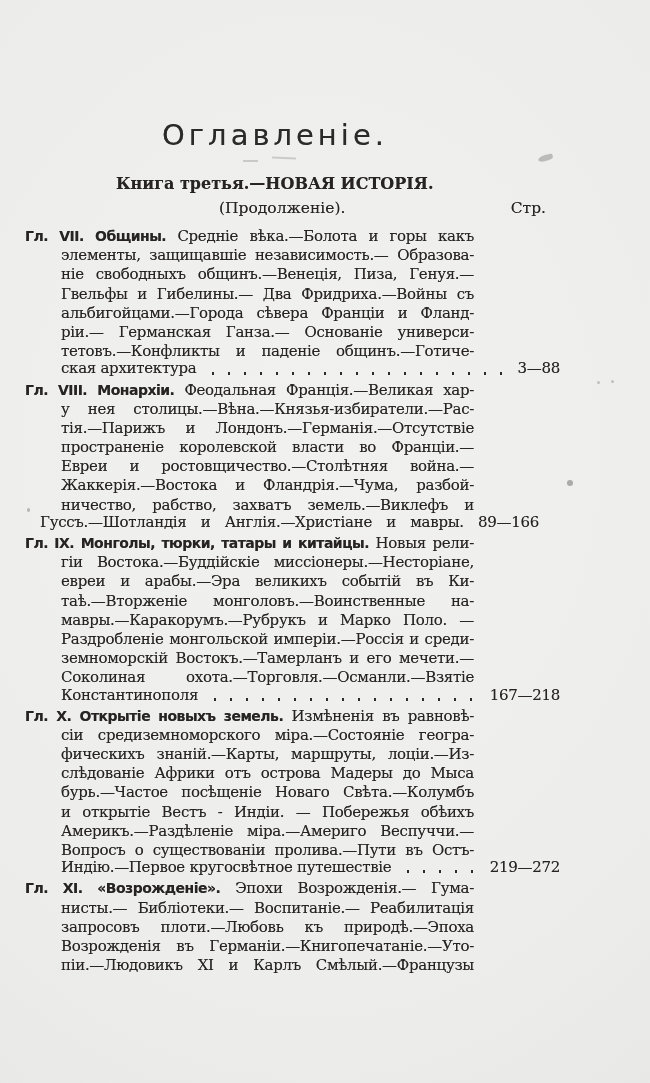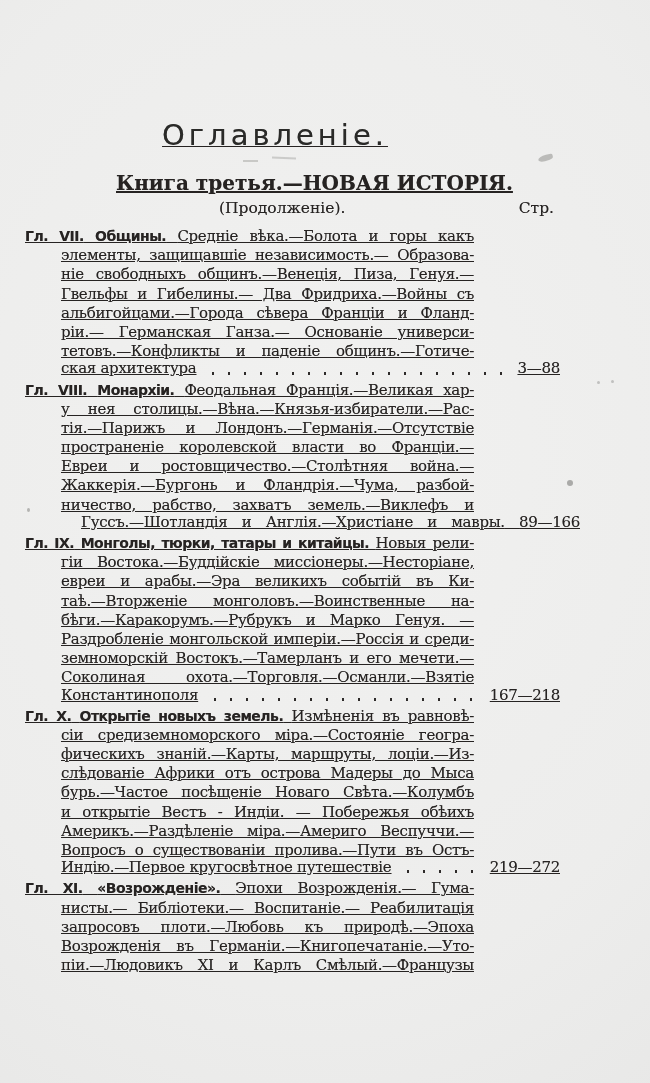--- a/index.html
+++ b/index.html
@@ -9,48 +9,47 @@
     background:#e2e2e2;
   }
   .page {
     position:relative;
     width:650px; height:1083px;
     overflow:hidden;
     background:
       radial-gradient(ellipse 120% 90% at 48% 42%, #f1f1f0 0%, #ededec 55%, #e7e7e6 85%, #e2e2e1 100%);
     color:#262322;
     text-shadow:0 0 .5px rgba(38,35,34,.45);
-    text-decoration:underline;
   }
 
   
   .title-wrap {
     margin:0; padding-top:120px;
     margin-left:25px; width:500px;
     text-align:center;
   }
   .page-title {
     font-family:"DejaVu Sans", sans-serif;
     font-size:29px; font-weight:400;
     letter-spacing:4px; line-height:30px;
     color:#2a2a28;
   }
   .book-line {
     margin:24px 0 0 116px;
-    font-size:20px; font-weight:bold;
+    font-size:16px; font-weight:bold;
     line-height:19px;
   }
   .sub-row {
     position:relative;
     margin-left:25px; width:535px;
     height:20px; margin-top:5px;
     font-size:15.5px; line-height:20px;
   }
   .continuation { position:absolute; left:194px; }
-  .page-col-header { position:absolute; right:6px; }
+  .page-col-header { position:absolute; right:14px; }
 
   
   .toc { margin:7px 0 0 25px; width:535px; }
   .entry { margin:0; }
   .line {
     font-size:15px; line-height:22px;
     letter-spacing:-0.3px;
     max-height:19.2px; overflow:hidden;
     text-align:justify; text-align-last:justify;
   }
@@ -70,21 +69,21 @@
   .final .tail { white-space:nowrap; }
   .leader {
     flex:1 1 auto; align-self:flex-end;
     height:12px; margin:0 12px 0 9px;
     background-image:radial-gradient(circle, #2e2b2a 1.2px, transparent 1.5px);
     background-size:16px 5px;
     background-repeat:repeat-x;
     background-position:0 calc(100% - 3px);
   }
   .final-just {
-    margin-left:56px; width:499px;
+    margin-left:15px; width:499px;
     font-size:15px; line-height:19.2px;
     letter-spacing:-0.3px;
     max-height:19.2px; overflow:hidden;
     text-align:justify; text-align-last:justify;
   }
   .pages { white-space:nowrap; }
 
   
   .artifact { position:absolute; pointer-events:none; }
   .a-curl { left:538px; top:155px; width:15px; height:6px; background:#a9a9a7; border-radius:70% 30% 50% 50%; transform:rotate(-14deg); opacity:.75; }
@@ -133,30 +132,30 @@
           <span class="leader"></span>
           <span class="pages">3—88</span>
         </div>
       </div>
       <div class="entry">
         <div class="line first"><span class="ch-head">Гл. VIII.</span> <span class="ch-head">Монархіи.</span> <span>Феодальная Франція.—Великая хар-</span></div>
         <div class="line cont">у нея столицы.—Вѣна.—Князья-избиратели.—Рас-</div>
         <div class="line cont">тія.—Парижъ и Лондонъ.—Германія.—Отсутствіе</div>
         <div class="line cont">пространеніе королевской власти во Франціи.—</div>
         <div class="line cont">Евреи и ростовщичество.—Столѣтняя война.—</div>
-        <div class="line cont">Жаккерія.—Бургонь и Фландрія.—Чума, разбой-</div>
+        <div class="line cont">Жаккерія.—Востока и Фландрія.—Чума, разбой-</div>
         <div class="line cont">ничество, рабство, захватъ земель.—Виклефъ и</div>
         <div class="final-just"><span>Гуссъ.—Шотландія и Англія.—Христіане и мавры.</span> <span class="pages">89—166</span></div>
       </div>
       <div class="entry">
         <div class="line first"><span class="ch-head">Гл. IX.</span> <span class="ch-head">Монголы, тюрки, татары и китайцы.</span> <span>Новыя рели-</span></div>
         <div class="line cont">гіи Востока.—Буддійскіе миссіонеры.—Несторіане,</div>
         <div class="line cont">евреи и арабы.—Эра великихъ событій въ Ки-</div>
         <div class="line cont">таѣ.—Вторженіе монголовъ.—Воинственные на-</div>
-        <div class="line cont">бѣги.—Каракорумъ.—Рубрукъ и Марко Генуя. —</div>
+        <div class="line cont">мавры.—Каракорумъ.—Рубрукъ и Марко Поло. —</div>
         <div class="line cont">Раздробленіе монгольской имперіи.—Россія и среди-</div>
         <div class="line cont">земноморскій Востокъ.—Тамерланъ и его мечети.—</div>
         <div class="line cont">Соколиная охота.—Торговля.—Османли.—Взятіе</div>
         <div class="final">
           <span class="tail">Константинополя</span>
           <span class="leader"></span>
           <span class="pages">167—218</span>
         </div>
       </div>
       <div class="entry">

